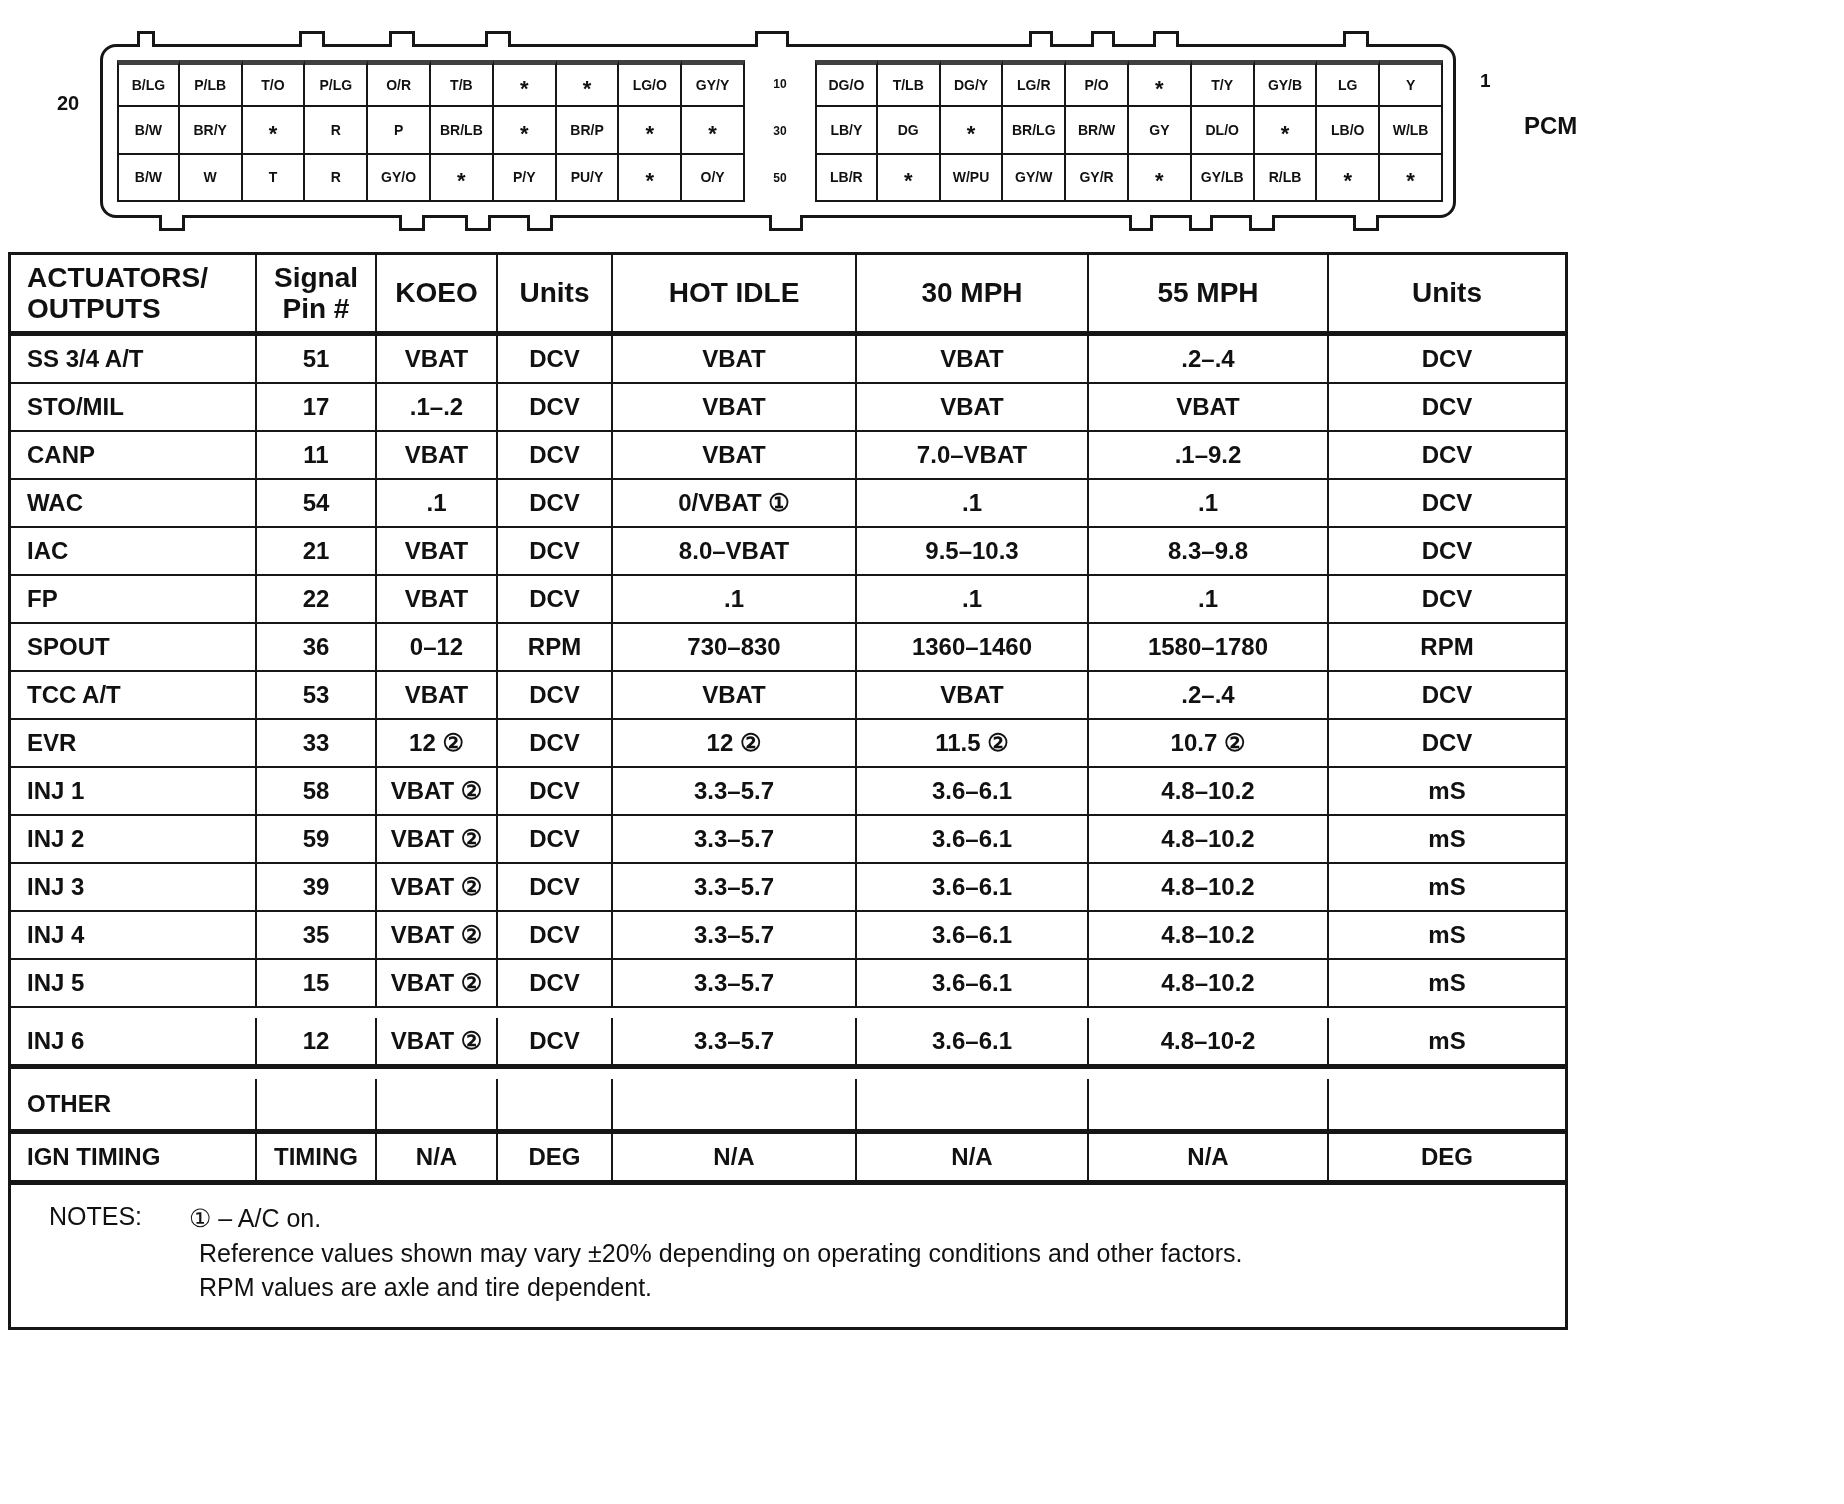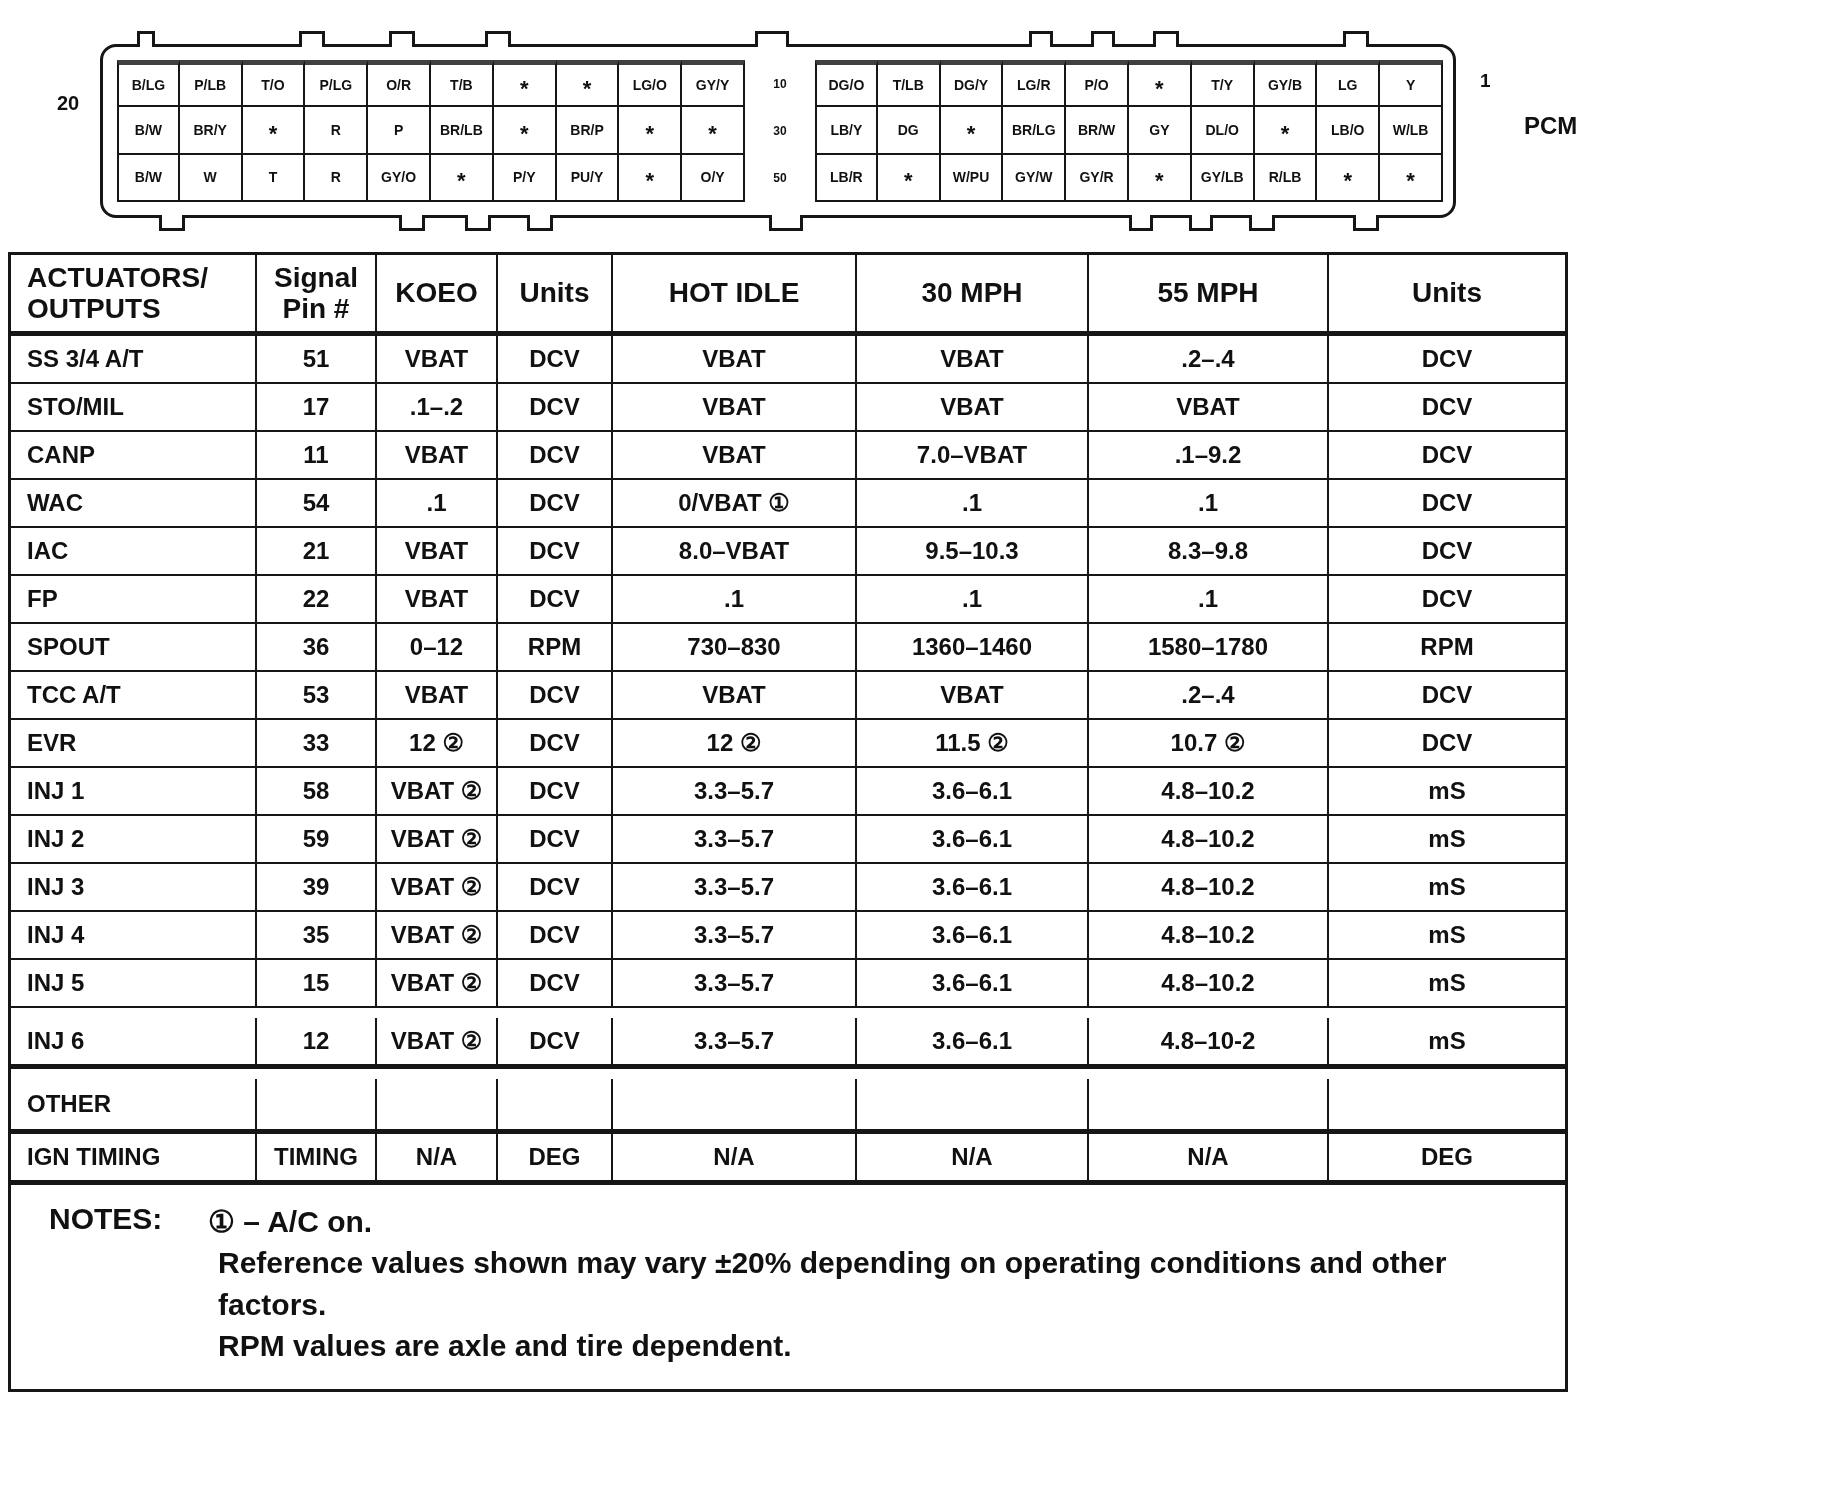--- a/index.html
+++ b/index.html
@@ -73,21 +73,21 @@
   .header-row .t-cell {
     min-height: 76px; font-size: 28px; white-space: pre-line; line-height: 1.12;
   }
   .t-row.section .t-cell { min-height: 50px; }
 
   
   .notes {
     border-top: 5px solid #161616;
     padding: 16px 30px 22px 38px;
     display: flex; align-items: flex-start;
-    font-size: 30px; font-weight: 700; gap: 19px;
+    font-size: 25px; font-weight: 400;
   }
   .notes-label { width: 140px; flex: none; padding-top: 1px; }
   .notes-lines { flex: 1; }
   .note-line { line-height: 1.38; }
   .note-line.indent { padding-left: 10px; }
 </style>
 </head>
 <body>
 
 <div class="page">

